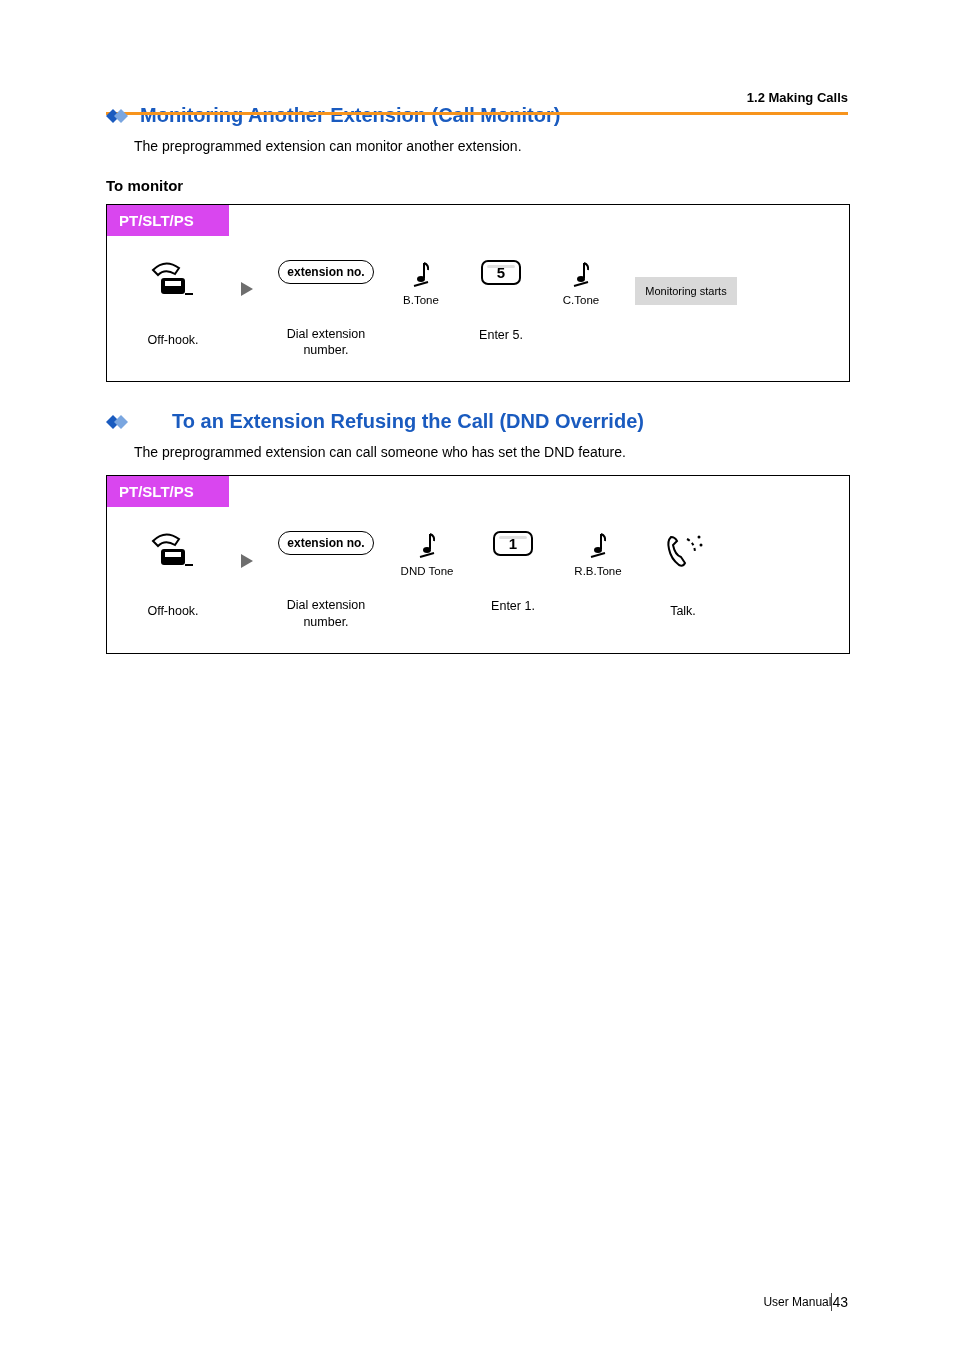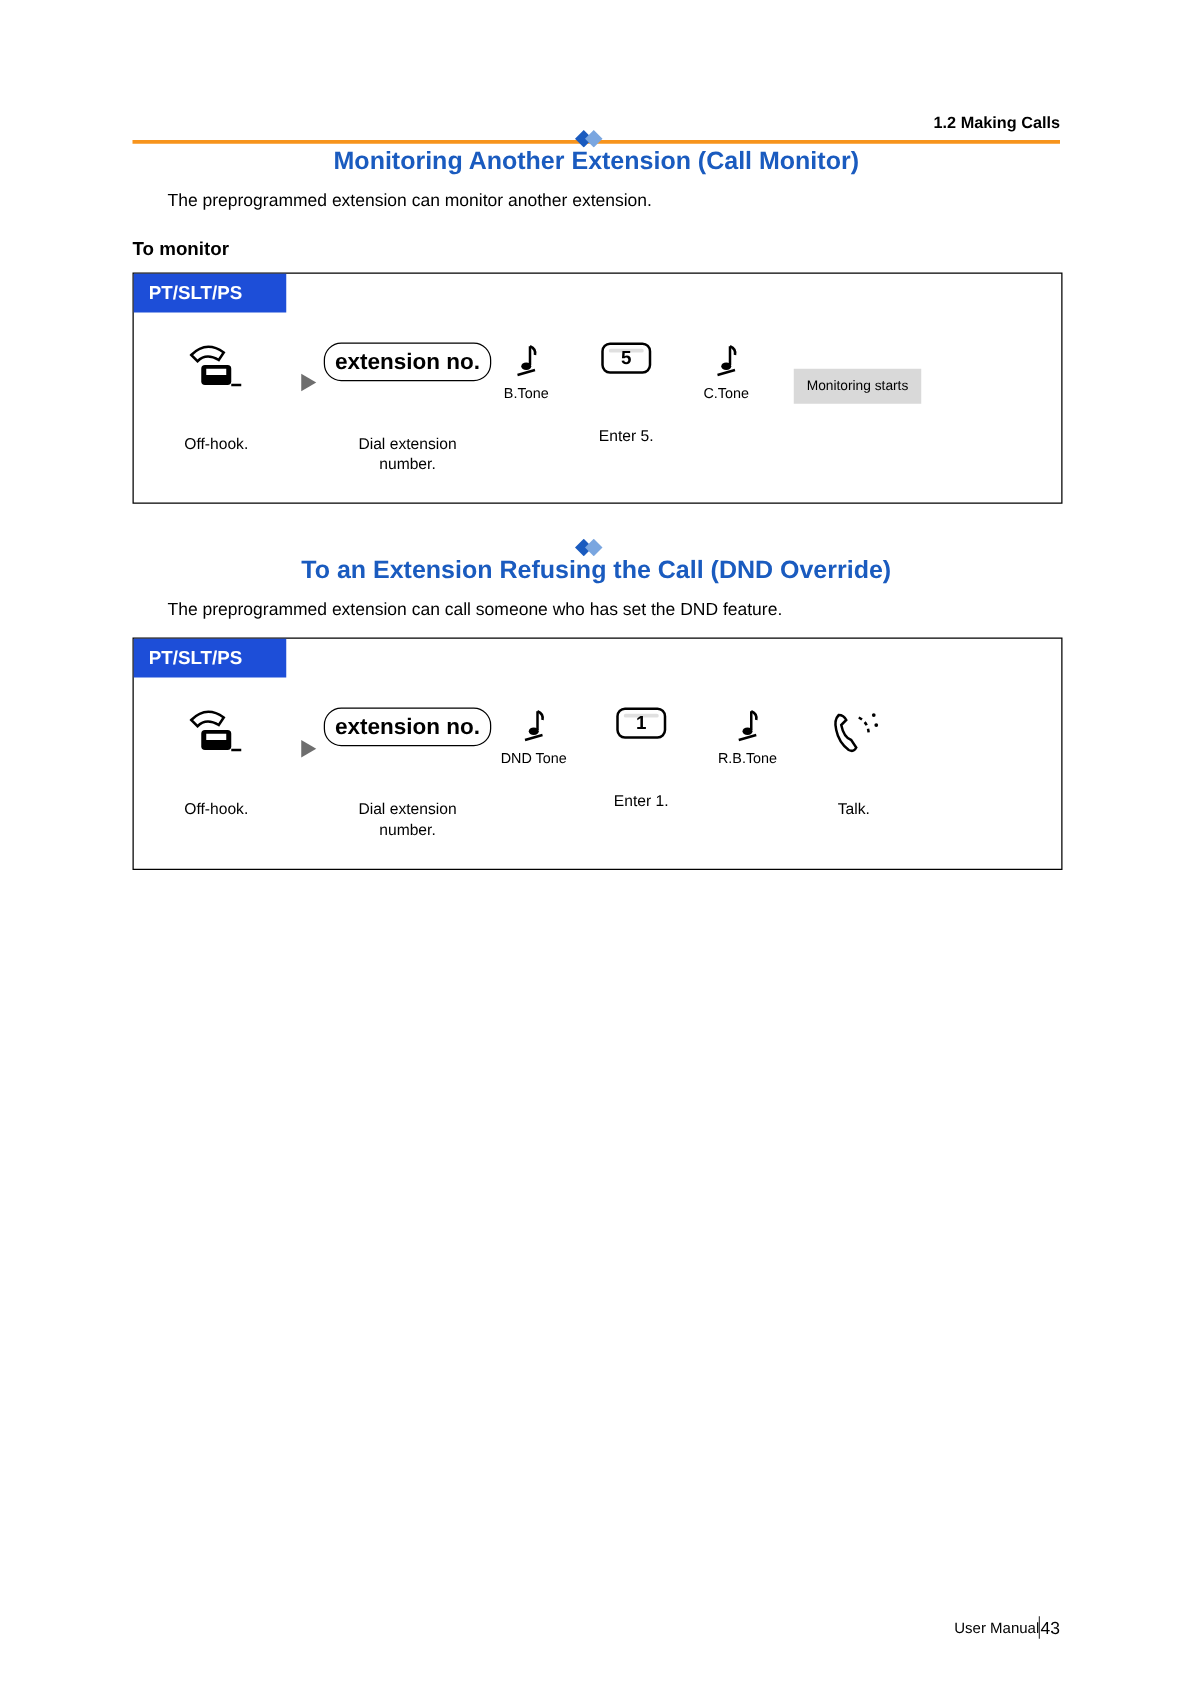--- a/index.html
+++ b/index.html
@@ -1,33 +1,33 @@
 <!DOCTYPE html>
 <html><head>
   <meta charset="utf-8">
   <style>
     body { margin: 0; font-family: Arial, Helvetica, sans-serif; background: #fff; color: #000; }
     .page { width: 954px; height: 1351px; position: relative; box-sizing: border-box; padding: 34px 106px 40px 106px; border-radius: 28px; }
     .hdr { position: absolute; top: 90px; right: 106px; font-weight: bold; font-size: 13px; }
     .hr-orange { position: absolute; top: 112px; left: 106px; right: 106px; height: 3px; background: #f7941d; }
-    .section-title-row { display: flex; align-items: center; margin-top: 70px; flex-direction: column; }
-    .section-title-row.second { margin-top: 28px; }
+    .section-title-row { display: flex; align-items: center; margin-top: 70px; }
+    .section-title-row.second { margin-top: 28px; gap: 32px; }
     .dia-bullet { width: 26px; height: 14px; position: relative; margin-right: 8px; flex: 0 0 auto; }
     .dia-bullet svg { display: block; }
     .section-title { color: #1a5bbf; font-weight: bold; font-size: 20px; }
     .intro { margin: 10px 0 0 28px; font-size: 14px; line-height: 1.4; }
     .sub-h { font-weight: bold; font-size: 15px; margin: 20px 0 10px 0; }
     .diagram-box { border: 1px solid #000; width: 100%; margin-top: 8px; }
-    .tab { background: #1d4ed8; color: #fff; font-weight: bold; font-size: 15px; padding: 7px 12px; width: 98px; }
+    .tab { background: #d946ef; color: #fff; font-weight: bold; font-size: 15px; padding: 7px 12px; width: 98px; }
     .steps-row { display: flex; align-items: flex-start; padding: 24px 16px 22px 16px; gap: 10px; }
     .step { display: flex; flex-direction: column; align-items: center; }
     .arrow { align-self: center; margin: 0 6px 36px 6px; }
     .capt { font-size: 12.5px; text-align: center; margin-top: 28px; line-height: 1.35; }
     .capt .b { font-weight: normal; }
-    .ext-box { border: 1px solid #000; border-radius: 14px; padding: 4px 8px; font-size: 18px; font-weight: bold; white-space: nowrap; }
+    .ext-box { border: 1px solid #000; border-radius: 14px; padding: 4px 8px; font-size: 12px; font-weight: bold; white-space: nowrap; }
     .key-box { border: 2px solid #000; border-radius: 7px; padding: 2px 14px; font-weight: bold; font-size: 15px; background: #fff; display: inline-block; text-align: center; position: relative; }
     .key-box::after { content: ""; position: absolute; left: 4px; right: 4px; top: 3px; height: 3px; border-radius: 2px; background: rgba(0,0,0,0.12); }
     .tone-label { font-size: 11.5px; margin-top: 2px; }
     .result-box { background: #d9d9d9; border: 0; padding: 8px 10px; font-size: 11px; white-space: nowrap; }
     .footer { position: absolute; bottom: 40px; right: 106px; display: flex; align-items: center; font-size: 12px; color: #000; }
     .footer .bar { width: 1px; height: 18px; background: #444; }
     .footer .pg { font-size: 14px; }
   </style>
 </head>
 <body>

